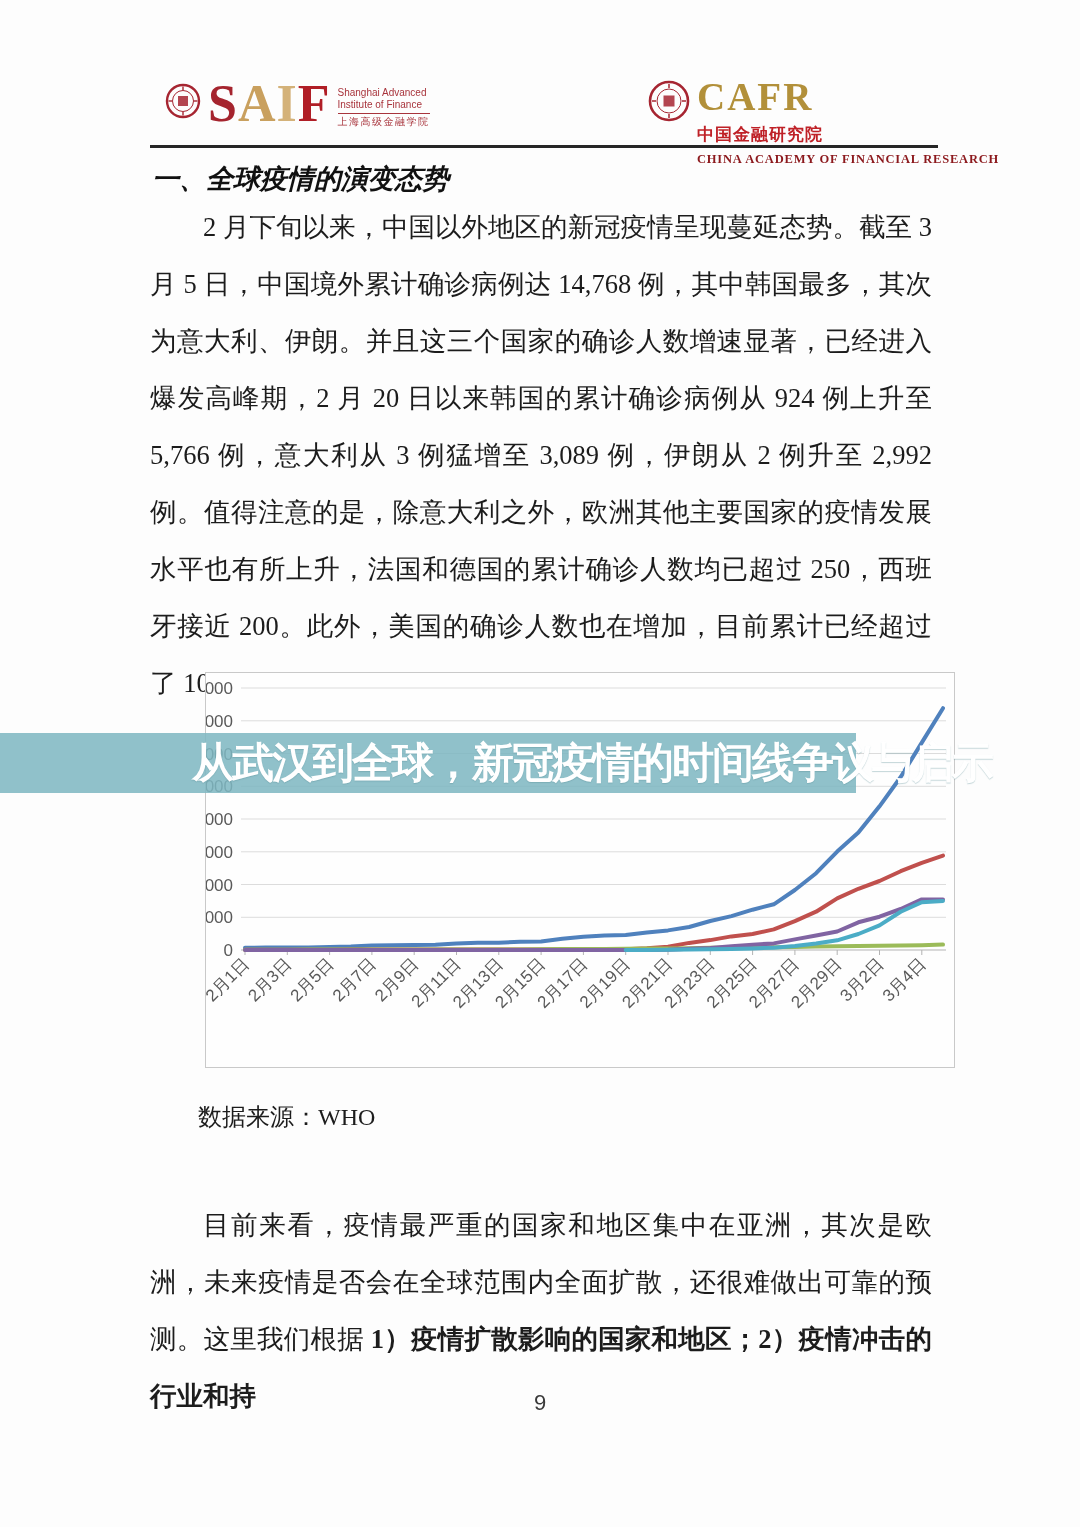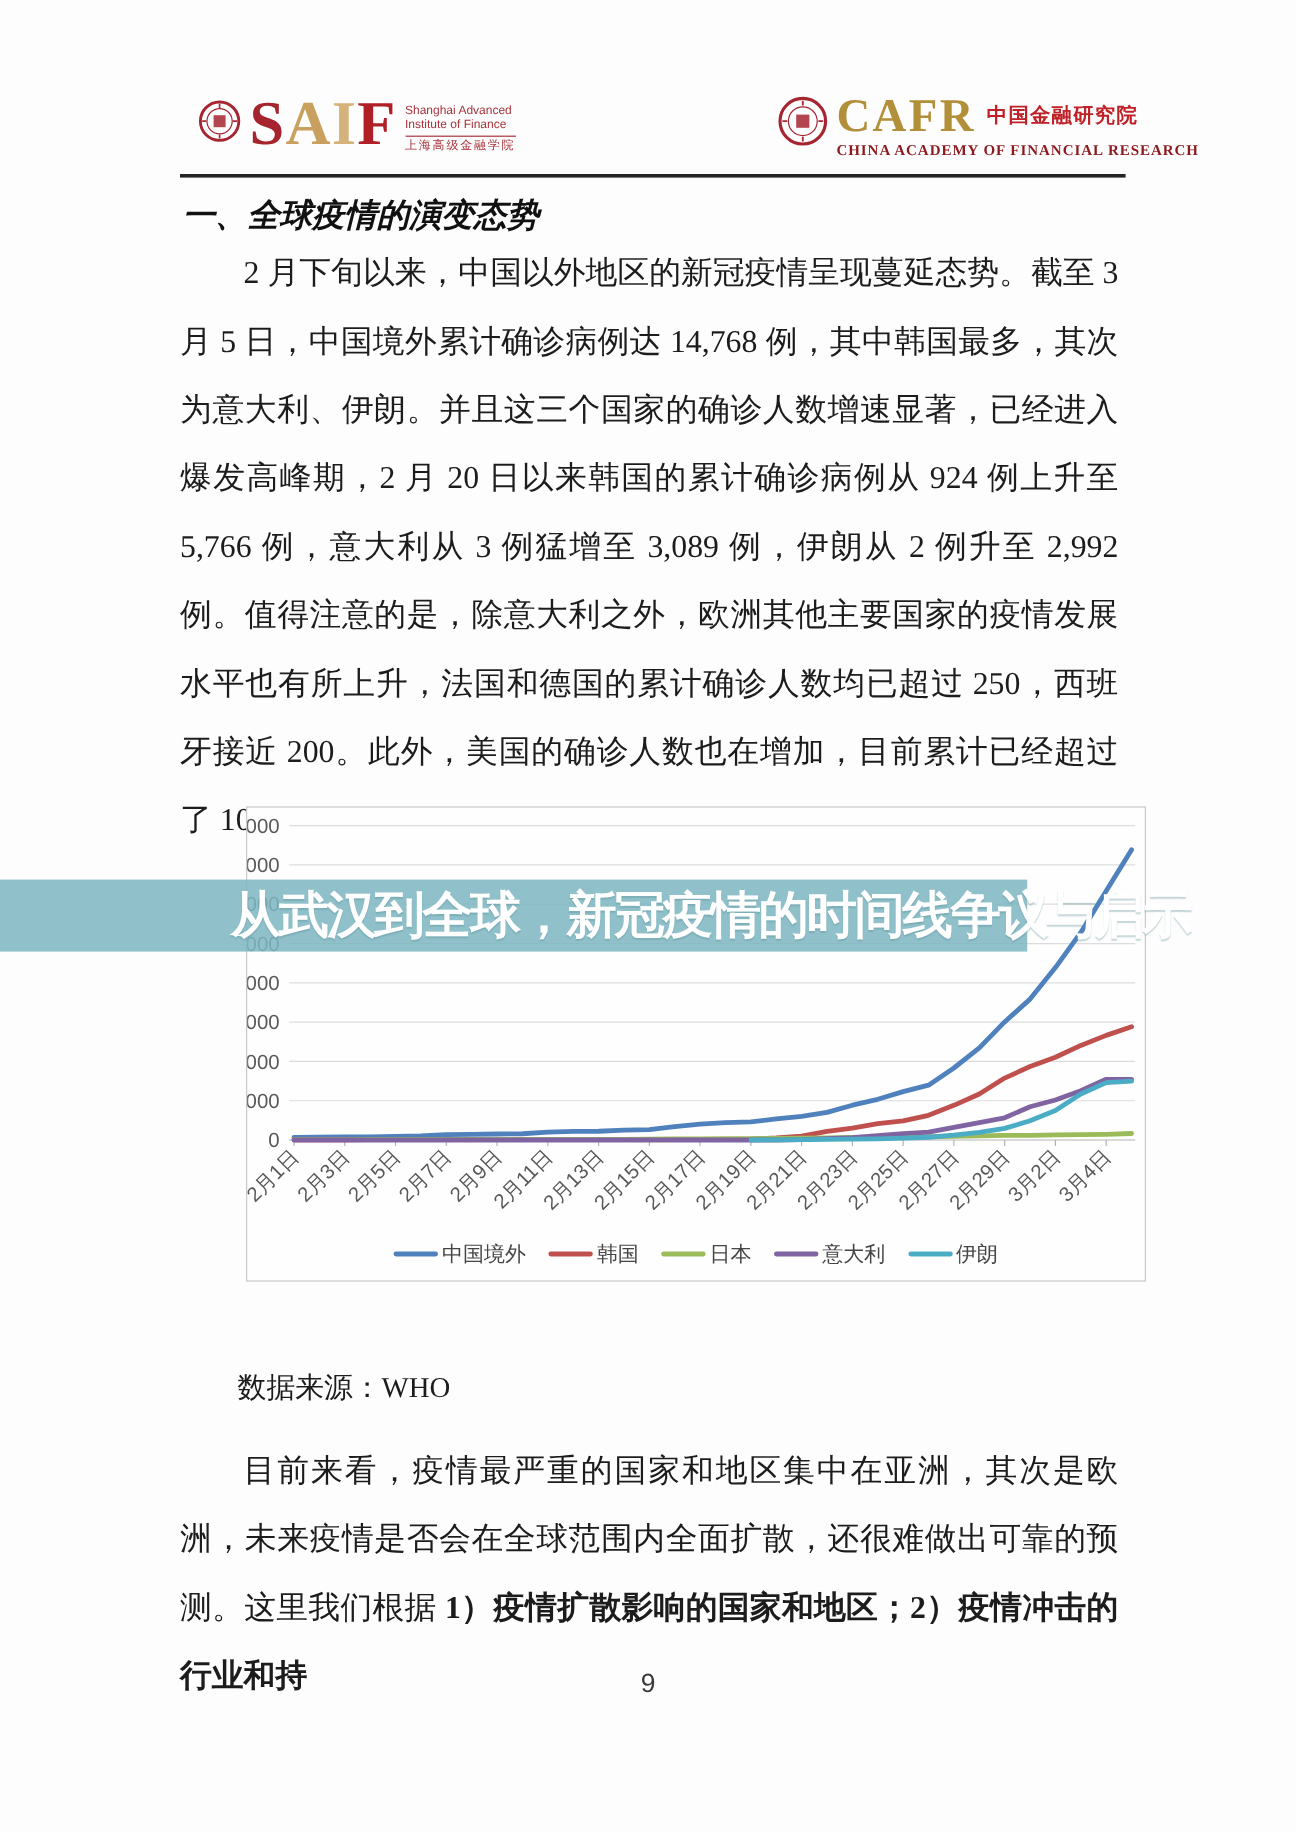--- a/index.html
+++ b/index.html
@@ -14,21 +14,21 @@
   .saif-logo{left:165px; top:83px;}
   .cafr-logo{left:648px; top:80px;}
   .seal{flex:0 0 auto;}
   .saif-letters{font-family:"Liberation Serif","DejaVu Serif",serif;
     font-weight:bold; font-size:52px; line-height:40px; letter-spacing:1px; margin-top:1px;}
   .saif-text{font-family:"Liberation Sans","DejaVu Sans",sans-serif;
     color:#a8343c; font-size:10px; line-height:12px; margin-top:4px;}
   .saif-text .rule-under{border-bottom:1.5px solid #a8343c; padding-bottom:2px; margin-bottom:2px;}
   .saif-cn{letter-spacing:1.5px; color:#a8343c;}
   .cafr-block{margin-top:0;}
-  .cafr-row1{display:flex; align-items:center; gap:9px;}
+  .cafr-row1{display:flex; align-items:flex-start; gap:9px;flex-direction:column;}
   .cafr-letters{font-family:"Liberation Serif","DejaVu Serif",serif; font-weight:bold;
     font-size:39px; line-height:34px; color:#b2903a; letter-spacing:2px;}
   .cafr-cn{font-family:"Liberation Sans","DejaVu Sans",sans-serif; font-weight:bold;
     font-size:17px; color:#bf2127; padding-bottom:2px; letter-spacing:1px;}
   .cafr-en{font-family:"Liberation Serif","DejaVu Serif",serif; font-weight:bold;
     font-size:12.5px; color:#8c191d; letter-spacing:0.8px; margin-top:4px;}
   .header-rule{position:absolute; left:150px; top:145px; width:788px; height:2.5px; background:#262626;}
   
   .section-heading{position:absolute; left:152px; top:161px; margin:0;
     font-family:"Liberation Sans","DejaVu Sans",sans-serif;
@@ -43,21 +43,21 @@
     background:#fefefe; border:1px solid #c9c9c9; z-index:1;}
   .chart-box svg{display:block;}
   .ytick,.xtick{font-family:"Liberation Sans","DejaVu Sans",sans-serif; font-size:17px; fill:#595959;}
   .legend{position:absolute; left:0; right:0; top:360px; display:flex;
     justify-content:center; align-items:center; gap:19px;}
   .legend-item{display:flex; align-items:center; gap:3px;}
   .swatch{display:inline-block; width:37px; height:4.5px; border-radius:2px;}
   .legend-label{font-family:"Liberation Serif","DejaVu Serif",serif; font-size:17.5px; color:#454545;}
   .figure-caption{position:absolute; left:205px; top:1082px; width:750px; text-align:center;
     font-weight:bold; font-size:24px; color:#141414;}
-  .figure-source{position:absolute; left:198px; top:1140px; font-size:24px; color:#1c1c1c;}
+  .figure-source{position:absolute; left:198px; top:1101px; font-size:24px; color:#1c1c1c;}
   
   .banner{position:absolute; left:0; top:733px; width:856px; height:60px; z-index:5;
     background:rgba(126,183,193,0.86);
     display:flex; align-items:center;}
   .banner span{font-family:"Liberation Sans","DejaVu Sans",sans-serif;
     font-weight:900; font-size:42px; letter-spacing:-2px; color:#ffffff;
     padding-left:192px; white-space:nowrap;
     text-shadow:0 1px 1px rgba(90,140,150,0.35);}
   
   .pagenum{position:absolute; left:0; top:1390px; width:1080px; text-align:center;
@@ -174,42 +174,20 @@
         <line x1="673.5" y1="277" x2="673.5" y2="282" stroke="#b3b3b3" stroke-width="1"></line>
         <text class="xtick" transform="translate(678.5,292) rotate(-45)" text-anchor="end">3月2日</text>
         <line x1="715.8" y1="277" x2="715.8" y2="282" stroke="#b3b3b3" stroke-width="1"></line>
         <text class="xtick" transform="translate(720.8,292) rotate(-45)" text-anchor="end">3月4日</text>
         <polyline points="39.0,274.8 60.2,274.6 81.3,274.5 102.5,274.4 123.6,273.9 144.8,273.5 165.9,272.6 187.1,272.3 208.2,272.0 229.4,271.8 250.5,270.5 271.7,269.8 292.8,269.7 314.0,268.7 335.1,268.4 356.3,265.8 377.4,263.8 398.6,262.6 419.7,261.9 440.9,259.4 462.0,257.4 483.2,254.0 504.3,248.0 525.5,243.1 546.6,236.7 567.8,231.3 588.9,217.0 610.1,200.2 631.2,178.6 652.4,159.6 673.5,133.3 694.7,104.0 715.8,69.6 737.0,35.2" fill="none" stroke="#4F81BD" stroke-width="4" stroke-linecap="round" stroke-linejoin="round"></polyline>
         <polyline points="39.0,276.8 60.2,276.8 81.3,276.8 102.5,276.7 123.6,276.7 144.8,276.6 165.9,276.6 187.1,276.6 208.2,276.6 229.4,276.6 250.5,276.5 271.7,276.5 292.8,276.5 314.0,276.5 335.1,276.5 356.3,276.5 377.4,276.5 398.6,276.5 419.7,276.2 440.9,275.3 462.0,273.7 483.2,269.9 504.3,267.1 525.5,263.4 546.6,261.0 567.8,256.4 588.9,248.1 610.1,238.7 631.2,225.4 652.4,215.8 673.5,208.0 694.7,198.2 715.8,189.8 737.0,182.6" fill="none" stroke="#C0504D" stroke-width="4" stroke-linecap="round" stroke-linejoin="round"></polyline>
         <polyline points="39.0,276.7 60.2,276.7 81.3,276.7 102.5,276.6 123.6,276.6 144.8,276.6 165.9,276.6 187.1,276.6 208.2,276.6 229.4,276.6 250.5,276.5 271.7,276.5 292.8,276.5 314.0,276.5 335.1,276.3 356.3,276.1 377.4,276.0 398.6,275.9 419.7,275.8 440.9,275.6 462.0,275.5 483.2,275.3 504.3,274.8 525.5,274.6 546.6,274.4 567.8,274.3 588.9,274.0 610.1,273.6 631.2,273.2 652.4,273.1 673.5,272.8 694.7,272.6 715.8,272.3 737.0,271.6" fill="none" stroke="#9BBB59" stroke-width="4" stroke-linecap="round" stroke-linejoin="round"></polyline>
         <polyline points="39.0,277.0 60.2,277.0 81.3,277.0 102.5,277.0 123.6,277.0 144.8,277.0 165.9,277.0 187.1,277.0 208.2,277.0 229.4,277.0 250.5,277.0 271.7,277.0 292.8,277.0 314.0,277.0 335.1,277.0 356.3,277.0 377.4,277.0 398.6,277.0 419.7,277.0 440.9,277.0 462.0,276.7 483.2,275.8 504.3,275.0 525.5,273.3 546.6,271.7 567.8,270.4 588.9,266.4 610.1,262.5 631.2,258.5 652.4,249.3 673.5,243.7 694.7,236.0 715.8,226.4 737.0,226.4" fill="none" stroke="#8064A2" stroke-width="4" stroke-linecap="round" stroke-linejoin="round"></polyline>
         <polyline points="419.7,277.0 440.9,276.9 462.0,276.7 483.2,276.5 504.3,276.3 525.5,276.0 546.6,275.4 567.8,274.7 588.9,273.0 610.1,270.6 631.2,267.3 652.4,261.0 673.5,252.4 694.7,238.7 715.8,229.2 737.0,228.0" fill="none" stroke="#4BACC6" stroke-width="4" stroke-linecap="round" stroke-linejoin="round"></polyline>
       </svg>
-    <div class="legend" id="chart-legend">
-        <span class="legend-item">
-          <span class="swatch" style="background: rgb(79, 129, 189);"></span>
-          <span class="legend-label">中国境外</span>
-        </span>
-        <span class="legend-item">
-          <span class="swatch" style="background: rgb(192, 80, 77);"></span>
-          <span class="legend-label">韩国</span>
-        </span>
-        <span class="legend-item">
-          <span class="swatch" style="background: rgb(155, 187, 89);"></span>
-          <span class="legend-label">日本</span>
-        </span>
-        <span class="legend-item">
-          <span class="swatch" style="background: rgb(128, 100, 162);"></span>
-          <span class="legend-label">意大利</span>
-        </span>
-        <span class="legend-item">
-          <span class="swatch" style="background: rgb(75, 172, 198);"></span>
-          <span class="legend-label">伊朗</span>
-        </span>
-      </div>
   </div>
 
   <div class="banner">
     <span>从武汉到全球，新冠疫情的时间线争议与启示</span>
   </div>
 
   <div class="figure-source">数据来源：WHO</div>
 
   <p class="body-para para2"><span>目前来看，疫情最严重的国家和地区集中在亚洲，其次是欧洲，未来疫情是否会在全球范围内全面扩散，还很难做出可靠的预测。这里我们根据 </span><b>1）疫情扩散影响的国家和地区；2）疫情冲击的行业和持</b></p>
 

